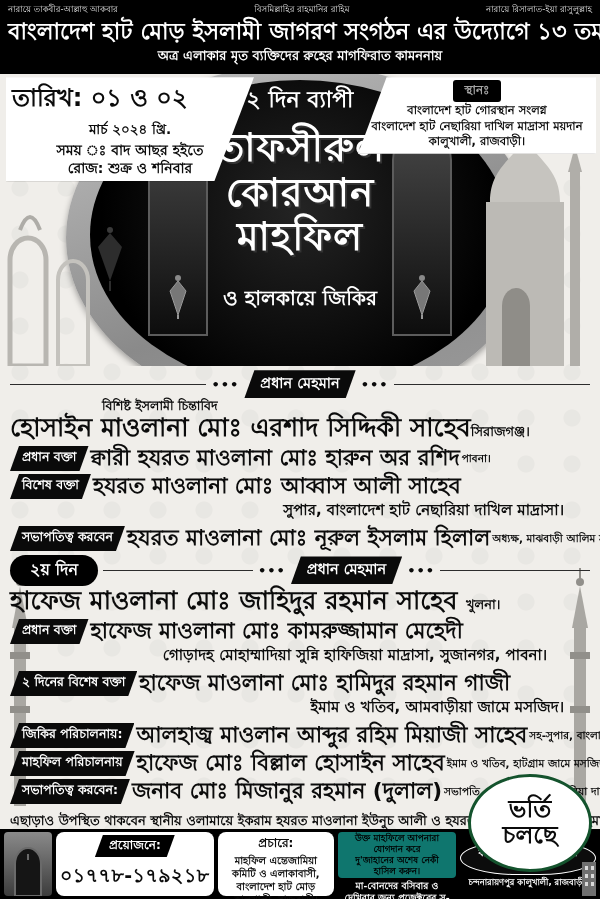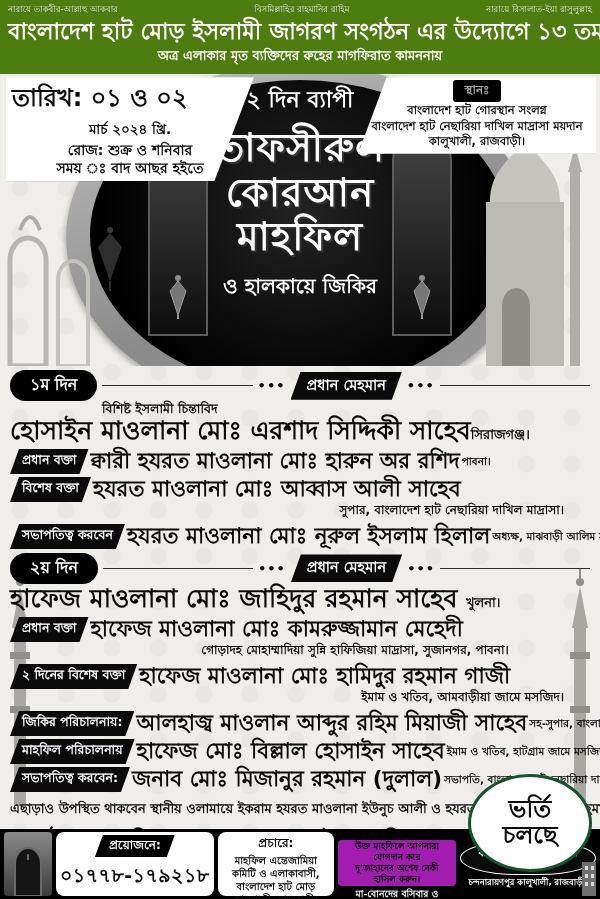--- a/index.html
+++ b/index.html
@@ -4,41 +4,41 @@
 <style>
   html,body{margin:0;padding:0;background:#555;}
   .poster{position:relative;width:600px;height:899px;overflow:hidden;margin:0 auto;
     background:#f0eeea;color:#0b0b0b;
     font-family:"DejaVu Sans","Liberation Sans",sans-serif;}
   .poster::before{content:"";position:absolute;inset:76px 0 64px;
     background:radial-gradient(circle at 20px 20px, rgba(0,0,0,.03) 0 8px, transparent 9px);
     background-size:46px 46px;pointer-events:none;}
 
   
-  .top-band{position:relative;background:#4d7c0f;color:#fff;padding:3px 8px 7px;z-index:3;}
+  .top-band{position:relative;background:#000000;color:#fff;padding:3px 8px 7px;z-index:3;}
   .slogans{display:flex;justify-content:space-between;font-size:8.5px;color:#e6e6e6;margin-bottom:2px;}
   .org-line{text-align:center;font-size:22.5px;font-weight:800;line-height:1.12;white-space:nowrap;}
   .purpose-line{text-align:center;font-size:13px;font-weight:700;margin-top:2px;}
 
   
   .hero{position:relative;height:292px;overflow:hidden;}
   .ellipse-outer{position:absolute;left:66px;top:-10px;width:468px;height:348px;border-radius:50%;
     background:linear-gradient(160deg,#c2c2c2,#8a8a8a 60%,#9c9c9c);box-shadow:0 3px 6px rgba(0,0,0,.35);}
   .ellipse-inner{position:absolute;left:90px;top:6px;width:420px;height:310px;border-radius:50%;
     background:radial-gradient(circle at 50% 42%,#242424 0%,#000 72%);}
   .duration{position:absolute;top:8px;left:0;right:0;text-align:center;color:#fff;
     font-size:22px;font-weight:800;z-index:4;}
   .arch-panel{position:absolute;top:58px;width:56px;height:200px;border-radius:28px 28px 0 0;
     background:linear-gradient(#454545,#0d0d0d);border:2px solid #5c5c5c;z-index:3;}
   .arch-left{left:148px;} .arch-right{right:148px;}
   .arch-panel .lantern{position:absolute;left:50%;bottom:14px;transform:translateX(-50%);}
   .main-title{position:absolute;left:150px;right:150px;top:52px;text-align:center;color:#fff;z-index:4;}
   .title-line{font-size:39px;font-weight:800;line-height:1.14;letter-spacing:1px;white-space:nowrap;
     text-shadow:2px 2px 0 #333;}
-  .title-sub{margin-top:11px;font-size:20px;font-weight:700;white-space:nowrap;}
+  .title-sub{margin-top:23px;font-size:20px;font-weight:700;white-space:nowrap;}
 
   .date-box{position:absolute;left:6px;top:3px;width:236px;padding:2px 6px 4px;background:#fff;
     clip-path:polygon(0 0,100% 0,84% 100%,0 100%);box-shadow:0 2px 3px rgba(0,0,0,.45);z-index:5;}
   .date-main{font-size:24px;font-weight:700;white-space:nowrap;}
   .date-sub{font-size:13.5px;font-weight:700;text-align:center;}
   .date-line{font-size:14px;font-weight:700;text-align:center;line-height:1.25;}
 
   .venue-box{position:absolute;right:4px;top:3px;width:230px;padding:2px 4px 4px;background:#fff;
     clip-path:polygon(12% 0,100% 0,100% 100%,0 100%);box-shadow:0 2px 3px rgba(0,0,0,.45);
     text-align:center;z-index:5;}
@@ -61,21 +61,21 @@
     clip-path:polygon(10px 0,100% 0,calc(100% - 10px) 100%,0 100%);}
   .guest-note1{font-size:12.5px;font-weight:700;margin:1px 0 0 92px;line-height:1.1;}
   .big-name{font-size:25px;font-weight:800;text-align:left;line-height:1.2;white-space:nowrap;}
   .place{font-size:13px;font-weight:700;}
   .srow{display:flex;align-items:center;gap:2px;margin:3px 0 0;}
   .rbadge{flex:none;background:#0a0a0a;color:#fff;font-size:12.5px;font-weight:700;
     padding:2.5px 12px;white-space:nowrap;
     clip-path:polygon(9px 0,100% 0,calc(100% - 9px) 100%,0 100%);}
   .rname{font-size:21.5px;font-weight:800;line-height:1.15;white-space:nowrap;}
   .rnote{font-size:10.5px;font-weight:700;align-self:flex-end;padding-bottom:3px;white-space:nowrap;}
-  .note-under{font-size:12px;font-weight:700;margin-top:-1px;}
+  .note-under{font-size:15px;font-weight:700;margin-top:-1px;}
   .note-right{text-align:right;padding-right:26px;}
   .note-center{text-align:center;padding-left:110px;}
 
   
   .closing{position:relative;padding:2px 10px 0;z-index:2;}
   .also{font-size:13px;font-weight:700;text-align:center;margin-top:5px;white-space:nowrap;}
   .invite{font-size:24px;font-weight:800;text-align:center;margin:3px 118px 0 0;white-space:nowrap;}
   .notice{font-size:10.5px;font-weight:700;text-align:center;margin:2px 112px 0 0;}
   .admission{position:absolute;right:8px;top:774px;width:118px;height:92px;background:#fff;
     border:3px solid #14532d;border-radius:50%;display:flex;flex-direction:column;
@@ -89,21 +89,21 @@
     display:flex;align-items:flex-end;justify-content:center;overflow:hidden;}
   .f-card{background:#fff;border-radius:8px;padding:2px 4px;text-align:center;}
   .f-card1{flex:0 0 140px;}
   .f-ribbon{display:inline-block;background:#000;color:#fff;font-size:12px;font-weight:700;
     padding:1px 14px;clip-path:polygon(8px 0,100% 0,calc(100% - 8px) 100%,0 100%);}
   .f-phone{font-size:19px;font-weight:800;margin-top:4px;letter-spacing:.5px;}
   .f-card2{flex:1;}
   .f-promo-label{font-size:12px;font-weight:800;}
   .f-promo-text{font-size:10px;font-weight:700;line-height:1.3;}
   .f-box3{flex:0 0 118px;display:flex;flex-direction:column;gap:2px;text-align:center;}
-  .f-box3-top{background:#a21caf;color:#000;border-radius:4px;padding:1px 16px;font-size:8.8px;font-weight:700;line-height:1.25;margin-top:8px;}
+  .f-box3-top{background:#0f766e;color:#000;border-radius:4px;padding:1px 16px;font-size:8.8px;font-weight:700;line-height:1.25;}
   .f-box3-bottom{color:#fff;font-size:9.3px;font-weight:700;line-height:1.3;padding:0 1px;}
   .f-box4{flex:0 0 136px;color:#fff;text-align:center;display:flex;flex-direction:column;
     align-items:center;justify-content:center;gap:2px;position:relative;}
   .f-oval{border:1.6px solid #fff;border-radius:50% / 60%;padding:5px 6px;font-size:9.3px;
     font-weight:700;line-height:1.2;background:#0c0c0c;}
   .f-addr{font-size:8.4px;font-weight:700;line-height:1.25;}
   .f-build{position:absolute;right:-2px;bottom:0;}
 
   .edge-decor{position:absolute;width:46px;z-index:1;}
   .edge-left{left:0;top:556px;height:250px;}
@@ -169,35 +169,34 @@
     <div class="main-title">
       <div class="title-line">তাফসীরুল</div>
       <div class="title-line">কোরআন</div>
       <div class="title-line">মাহফিল</div>
       <div class="title-sub">ও হালকায়ে জিকির</div>
     </div>
 
     <div class="date-box">
       <div class="date-main">তারিখ: ০১ ও ০২</div>
       <div class="date-sub">মার্চ ২০২৪ খ্রি.</div>
+      <div class="date-line">সময় ঃ বাদ আছর হইতে</div>
       <div class="date-line">রোজ: শুক্র ও শনিবার</div>
-      <div class="date-line">সময় ঃ বাদ আছর হইতে</div>
     </div>
 
     <div class="venue-box">
       <div><span class="venue-label">স্থানঃ</span></div>
       <div class="venue-line">বাংলাদেশ হাট গোরস্থান সংলগ্ন</div>
       <div class="venue-line">বাংলাদেশ হাট নেছারিয়া দাখিল মাদ্রাসা ময়দান</div>
       <div class="venue-line">কালুখালী, রাজবাড়ী।</div>
     </div>
   </div>
 
   <div class="section">
     <div class="section-head">
-      <span class="day-pill">১ম দিন</span>
       <span class="hline"></span>
       <span class="dots">•••</span>
       <span class="guest-pill">প্রধান মেহমান</span>
       <span class="dots">•••</span>
       <span class="hline"></span>
     </div>
     <div class="guest-note1">বিশিষ্ট ইসলামী চিন্তাবিদ</div>
     <div class="big-name"><span>হোসাইন মাওলানা মোঃ এরশাদ সিদ্দিকী সাহেব</span><span class="place">সিরাজগঞ্জ।</span></div>
 
     <div class="srow">

